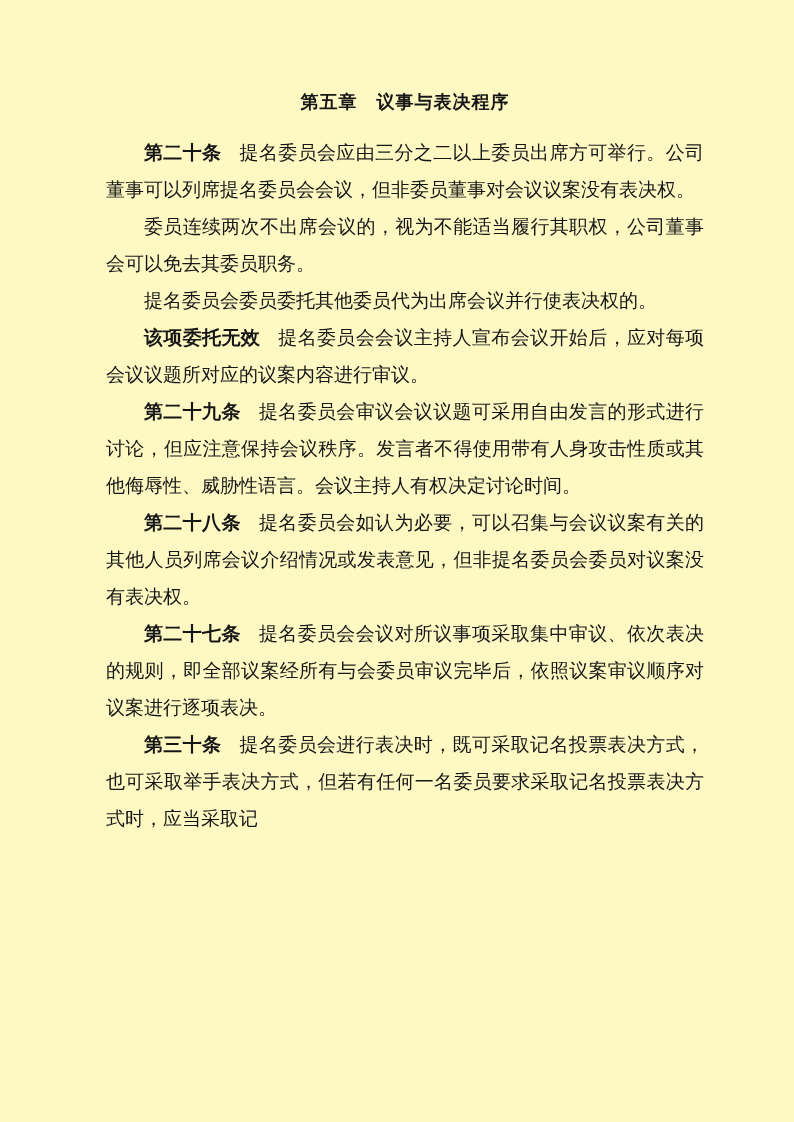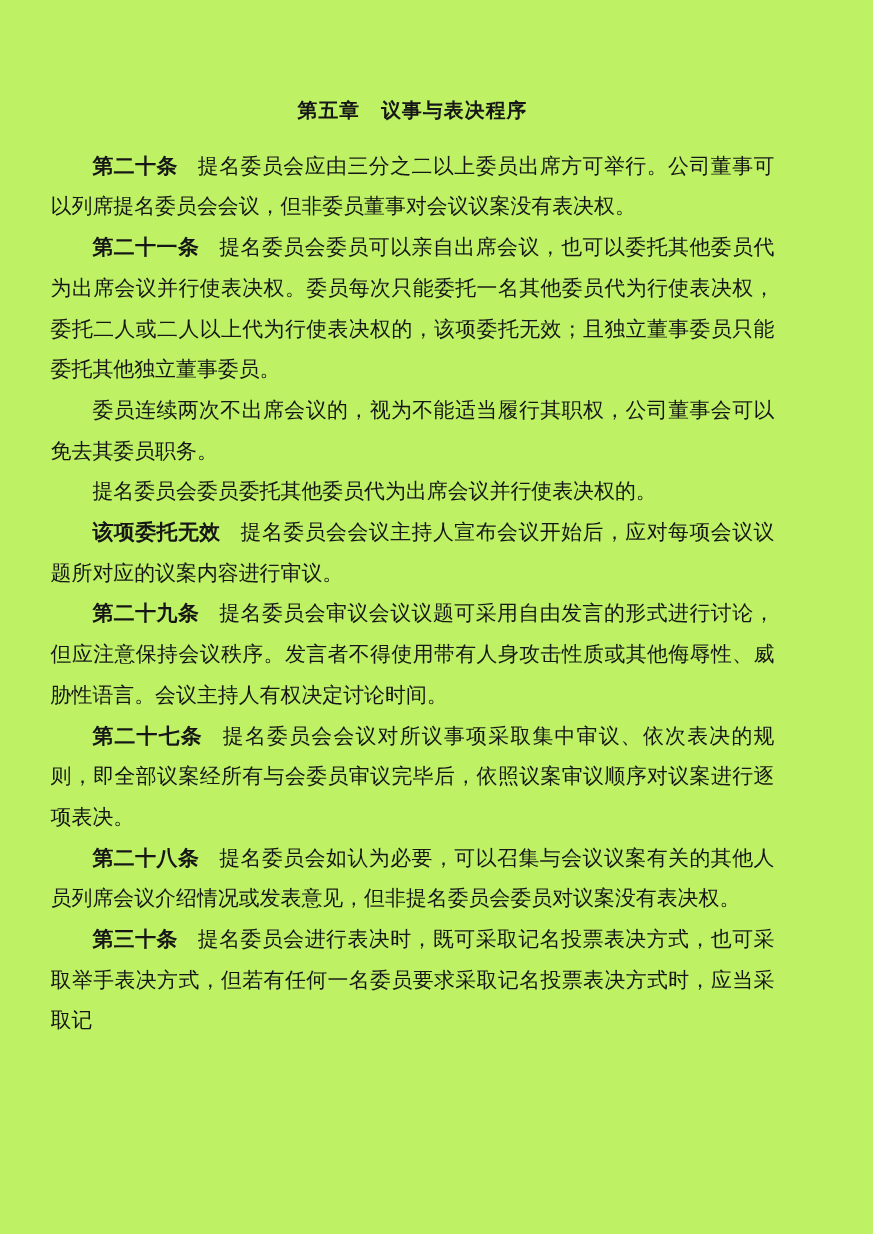--- a/index.html
+++ b/index.html
@@ -5,24 +5,24 @@
   html, body {
     margin: 0;
     padding: 0;
     background: #ffffff;
   }
   .page {
     position: relative;
     width: 794px;
     height: 1122px;
     margin: 0 auto;
-    background: #bef264;
+    background: #fef9c3;
     box-sizing: border-box;
-    padding: 90px 90px 0 46px;
-    font-family: Liberation Mono, monospace;
+    padding: 90px 90px 0 106px;
+    font-family: Liberation Sans, sans-serif;
     color: #161616;
     overflow: hidden;
   }
   .chapter-title {
     font-size: 18px;
     font-weight: bold;
     text-align: center;
     margin: 0 0 20px 0;
     line-height: 24px;
     letter-spacing: 1px;
@@ -45,22 +45,21 @@
     margin-right: 0.95em;
   }
 </style>
 </head>
 <body>
 
 <div class="page">
   <h1 class="chapter-title">第五章　议事与表决程序</h1>
   <div class="body-text">
     <p><span class="para-head">第二十条</span><span>提名委员会应由三分之二以上委员出席方可举行。公司董事可以列席提名委员会会议，但非委员董事对会议议案没有表决权。</span></p>
-    <p><span class="para-head">第二十一条</span><span>提名委员会委员可以亲自出席会议，也可以委托其他委员代为出席会议并行使表决权。委员每次只能委托一名其他委员代为行使表决权，委托二人或二人以上代为行使表决权的，该项委托无效；且独立董事委员只能委托其他独立董事委员。</span></p>
     <p><span>委员连续两次不出席会议的，视为不能适当履行其职权，公司董事会可以免去其委员职务。</span></p>
     <p><span>提名委员会委员委托其他委员代为出席会议并行使表决权的。</span></p>
     <p><span class="para-head">该项委托无效</span><span>提名委员会会议主持人宣布会议开始后，应对每项会议议题所对应的议案内容进行审议。</span></p>
     <p><span class="para-head">第二十九条</span><span>提名委员会审议会议议题可采用自由发言的形式进行讨论，但应注意保持会议秩序。发言者不得使用带有人身攻击性质或其他侮辱性、威胁性语言。会议主持人有权决定讨论时间。</span></p>
+    <p><span class="para-head">第二十八条</span><span>提名委员会如认为必要，可以召集与会议议案有关的其他人员列席会议介绍情况或发表意见，但非提名委员会委员对议案没有表决权。</span></p>
     <p><span class="para-head">第二十七条</span><span>提名委员会会议对所议事项采取集中审议、依次表决的规则，即全部议案经所有与会委员审议完毕后，依照议案审议顺序对议案进行逐项表决。</span></p>
-    <p><span class="para-head">第二十八条</span><span>提名委员会如认为必要，可以召集与会议议案有关的其他人员列席会议介绍情况或发表意见，但非提名委员会委员对议案没有表决权。</span></p>
     <p><span class="para-head">第三十条</span><span>提名委员会进行表决时，既可采取记名投票表决方式，也可采取举手表决方式，但若有任何一名委员要求采取记名投票表决方式时，应当采取记</span></p>
   </div>
 </div>
 
 </body></html>

